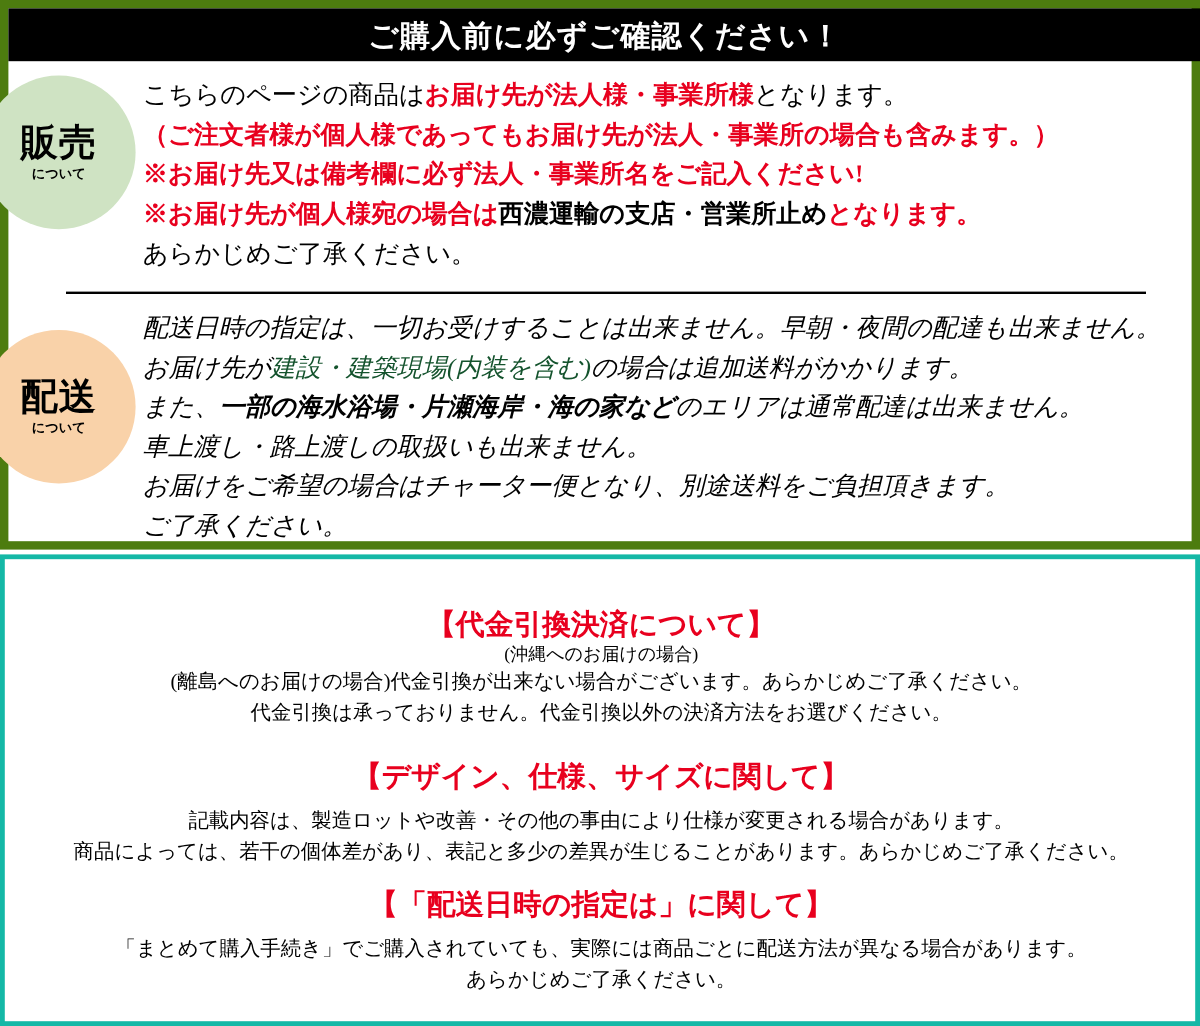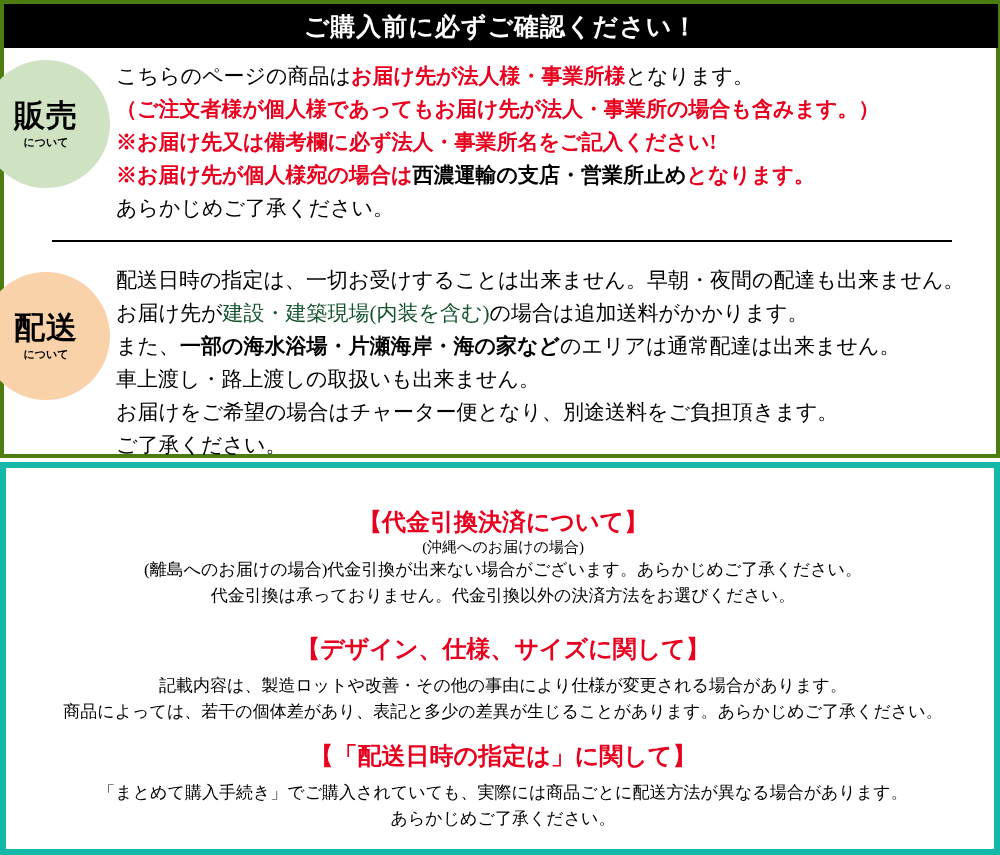--- a/index.html
+++ b/index.html
@@ -17,21 +17,21 @@
   }
 
   
   .top-panel {
     position: absolute;
     left: 0;
     top: 0;
     width: 1000px;
     height: 458px;
     box-sizing: border-box;
-    border: 4px solid #4d7c0f;
+    border: 7px solid #4d7c0f;
     background: #ffffff;
   }
   .headline-bar {
     position: absolute;
     left: 0;
     top: 0;
     width: 994px;
     height: 44px;
     background: #000000;
     display: flex;
@@ -89,41 +89,42 @@
 
   .block-sales {
     position: absolute;
     left: 112px;
     top: 56px;
     width: 876px;
   }
   .block-delivery {
     position: absolute;
     left: 112px;
-    top: 260px;
+    top: 250px;
     width: 880px;
+    font-style: italic;
   }
   .line {
     font-size: 21px;
     line-height: 33px;
     white-space: nowrap;
   }
   .red { color: #e8001e; font-weight: bold; }
   .redn { color: #14532d; }
   .blue { color: #000000; font-weight: bold; }
 
   
   .bottom-panel {
     position: absolute;
     left: 0;
     top: 462px;
     width: 1000px;
     height: 393px;
     box-sizing: border-box;
-    border: 6px solid #14b8a6;
+    border: 4px solid #14b8a6;
     background: #ffffff;
     text-align: center;
   }
   .sec-title {
     color: #e8001e;
     font-weight: bold;
     font-size: 24px;
     margin: 0;
   }
   .sec-sub {

